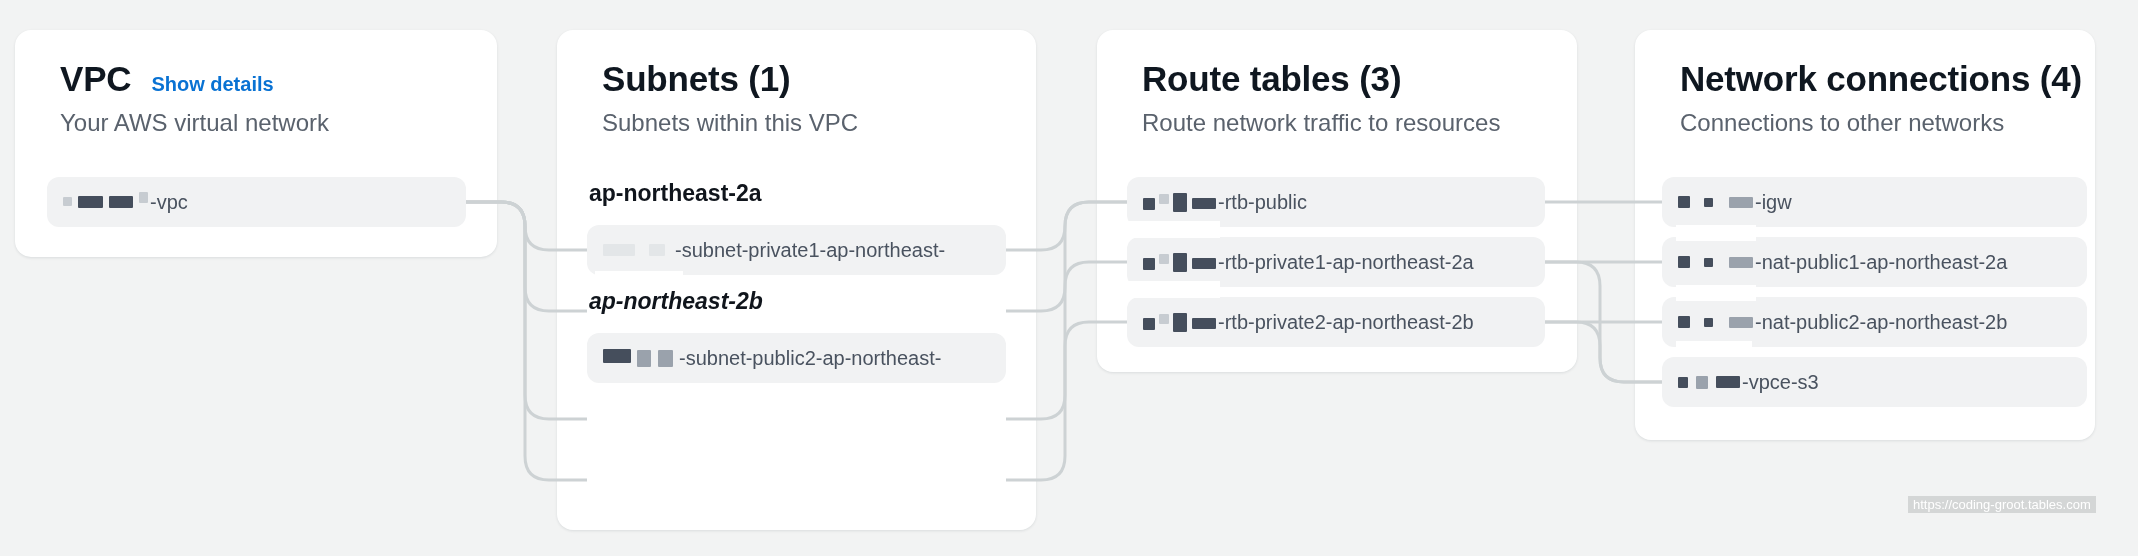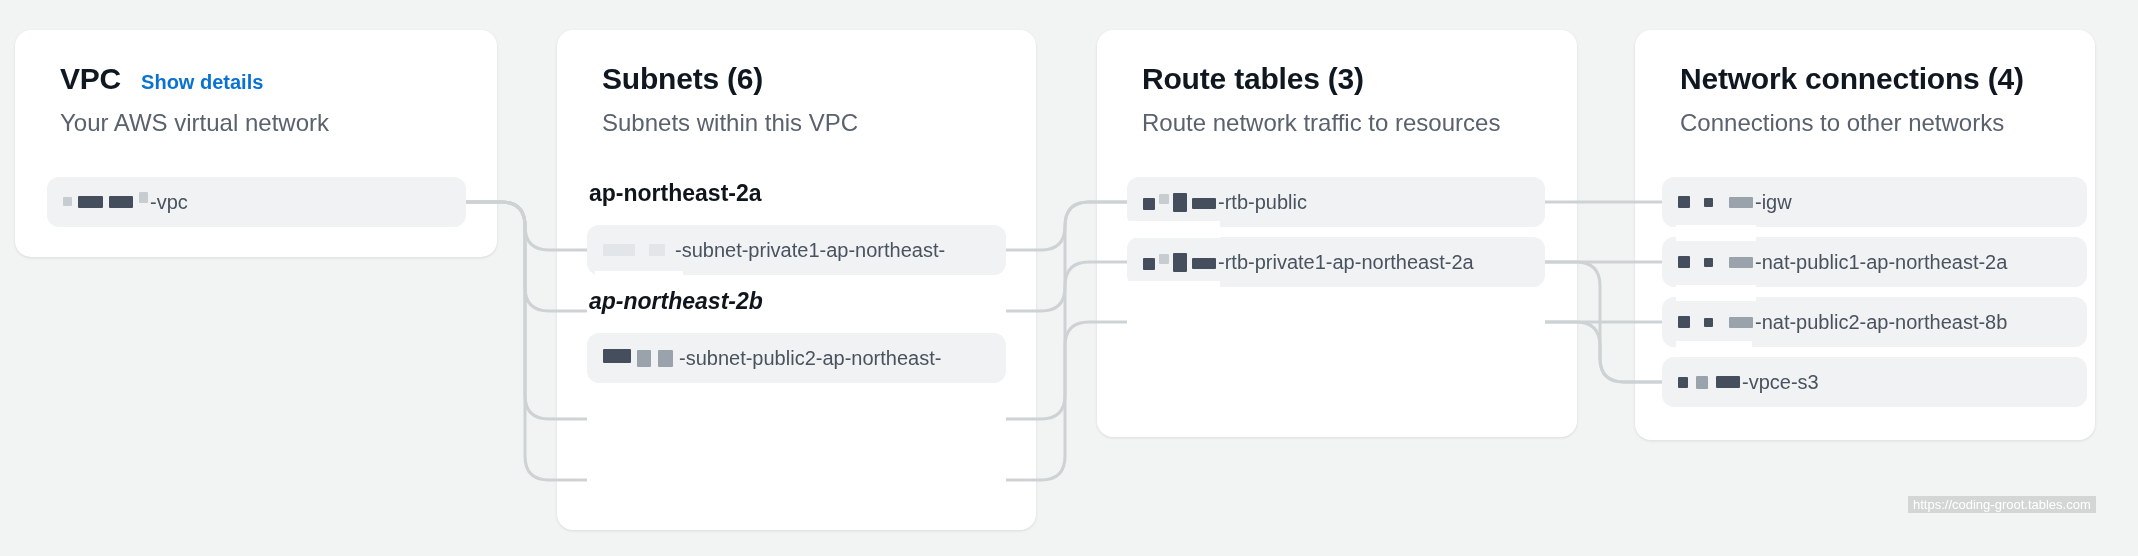--- a/index.html
+++ b/index.html
@@ -1,24 +1,24 @@
 <!DOCTYPE html>
 <html><head>
 <meta charset="utf-8">
 <style>
   html,body{margin:0;padding:0;}
   body{background:#f2f3f3;font-family:"Liberation Sans",sans-serif;}
   #page{position:relative;width:2138px;height:556px;background:#f2f3f3;overflow:hidden;}
   .card{position:absolute;background:#ffffff;border-radius:16px;box-shadow:0 1px 3px rgba(0,30,40,0.10);}
   #card-vpc{left:15px;top:30px;width:482px;height:227px;}
   #card-subnets{left:557px;top:30px;width:479px;height:500px;}
-  #card-rtb{left:1097px;top:30px;width:480px;height:407px;}
+  #card-rtb{left:1097px;top:30px;width:480px;height:342px;}
   #card-net{left:1635px;top:30px;width:460px;height:410px;}
   .card-head{position:absolute;left:45px;top:31px;display:flex;align-items:baseline;gap:20px;}
-  .card-title{margin:0;font-size:30px;line-height:36px;font-weight:700;color:#0f1720;letter-spacing:-0.2px;}
+  .card-title{margin:0;font-size:35px;line-height:36px;font-weight:700;color:#0f1720;letter-spacing:-0.2px;}
   .details-link{font-size:20px;font-weight:700;color:#0972d3;text-decoration:none;cursor:pointer;}
   .subtitle{position:absolute;left:45px;top:80px;margin:0;font-size:24px;line-height:26px;color:#5a626d;}
   .list{position:absolute;width:419px;}
   #vpc-list{left:32px;top:147px;}
   #subnets-list{left:30px;top:148px;}
   #rtb-list{left:30px;top:147px;width:418px;}
   #net-list{left:27px;top:147px;width:425px;text-align:center;}
   .az-heading{height:30px;line-height:30px;font-size:23px;font-weight:700;color:#10151c;margin:0 0 17px 2px;}
   .az-heading:not(:first-child){margin-top:10px;font-style:italic;}
   .row{box-sizing:border-box;height:50px;border-radius:12px;background:#f1f2f3;display:flex;align-items:center;padding-left:16px;margin-bottom:11px;cursor:pointer;}
@@ -49,21 +49,21 @@
             <span class="blk" style="width: 24px; height: 12px; background: rgb(69, 78, 92); transform: translateY(0px); margin-right: 6px;"></span>
             <span class="blk" style="width: 9px; height: 11px; background: rgb(199, 204, 209); transform: translateY(-5px); margin-right: 0px;"></span>
           </span>
           <span class="row-label">-vpc</span>
         </div>
       </div>
   </section>
 
   <section class="card" id="card-subnets">
     <div class="card-head">
-      <h2 class="card-title">Subnets (6)</h2>
+      <h2 class="card-title">Subnets (1)</h2>
     </div>
     <p class="subtitle">Subnets within this VPC</p>
     <div class="list" id="subnets-list">
         <div class="az-heading">ap-northeast-2a</div>
         <div class="row">
           <span class="blocks">
             <span class="blk" style="width: 32px; height: 12px; background: rgb(227, 230, 232); transform: translateY(0px); margin-right: 14px;"></span>
             <span class="blk" style="width: 16px; height: 12px; background: rgb(227, 230, 232); transform: translateY(0px); margin-right: 8px;"></span>
           </span>
           <span class="row-label">-subnet-private1-ap-northeast-</span>
@@ -97,20 +97,29 @@
         </div>
         <div class="row">
           <span class="blocks">
             <span class="blk" style="width: 12px; height: 12px; background: rgb(69, 78, 92); transform: translateY(2px); margin-right: 4px;"></span>
             <span class="blk" style="width: 10px; height: 10px; background: rgb(199, 204, 209); transform: translateY(-3px); margin-right: 4px;"></span>
             <span class="blk" style="width: 14px; height: 19px; background: rgb(69, 78, 92); transform: translateY(0px); margin-right: 5px;"></span>
             <span class="blk" style="width: 24px; height: 11px; background: rgb(69, 78, 92); transform: translateY(1px); margin-right: 0px;"></span>
           </span>
           <span class="row-label">-rtb-private1-ap-northeast-2a</span>
         </div>
+        <div class="row">
+          <span class="blocks">
+            <span class="blk" style="width: 12px; height: 12px; background: rgb(69, 78, 92); transform: translateY(2px); margin-right: 4px;"></span>
+            <span class="blk" style="width: 10px; height: 10px; background: rgb(199, 204, 209); transform: translateY(-3px); margin-right: 4px;"></span>
+            <span class="blk" style="width: 14px; height: 19px; background: rgb(69, 78, 92); transform: translateY(0px); margin-right: 5px;"></span>
+            <span class="blk" style="width: 24px; height: 11px; background: rgb(69, 78, 92); transform: translateY(1px); margin-right: 0px;"></span>
+          </span>
+          <span class="row-label">-rtb-private2-ap-northeast-2b</span>
+        </div>
       </div>
   </section>
 
   <section class="card" id="card-net">
     <div class="card-head">
       <h2 class="card-title">Network connections (4)</h2>
     </div>
     <p class="subtitle">Connections to other networks</p>
     <div class="list" id="net-list">
         <div class="row">
@@ -128,21 +137,21 @@
             <span class="blk" style="width: 24px; height: 11px; background: rgb(154, 162, 172); transform: translateY(0px); margin-right: 0px;"></span>
           </span>
           <span class="row-label">-nat-public1-ap-northeast-2a</span>
         </div>
         <div class="row">
           <span class="blocks">
             <span class="blk" style="width: 12px; height: 12px; background: rgb(69, 78, 92); transform: translateY(0px); margin-right: 14px;"></span>
             <span class="blk" style="width: 9px; height: 9px; background: rgb(69, 78, 92); transform: translateY(0px); margin-right: 16px;"></span>
             <span class="blk" style="width: 24px; height: 11px; background: rgb(154, 162, 172); transform: translateY(0px); margin-right: 0px;"></span>
           </span>
-          <span class="row-label">-nat-public2-ap-northeast-8b</span>
+          <span class="row-label">-nat-public2-ap-northeast-2b</span>
         </div>
         <div class="row">
           <span class="blocks">
             <span class="blk" style="width: 10px; height: 11px; background: rgb(69, 78, 92); transform: translateY(0px); margin-right: 8px;"></span>
             <span class="blk" style="width: 12px; height: 13px; background: rgb(154, 162, 172); transform: translateY(0px); margin-right: 8px;"></span>
             <span class="blk" style="width: 24px; height: 12px; background: rgb(69, 78, 92); transform: translateY(0px); margin-right: 0px;"></span>
           </span>
           <span class="row-label">-vpce-s3</span>
         </div>
       </div>

